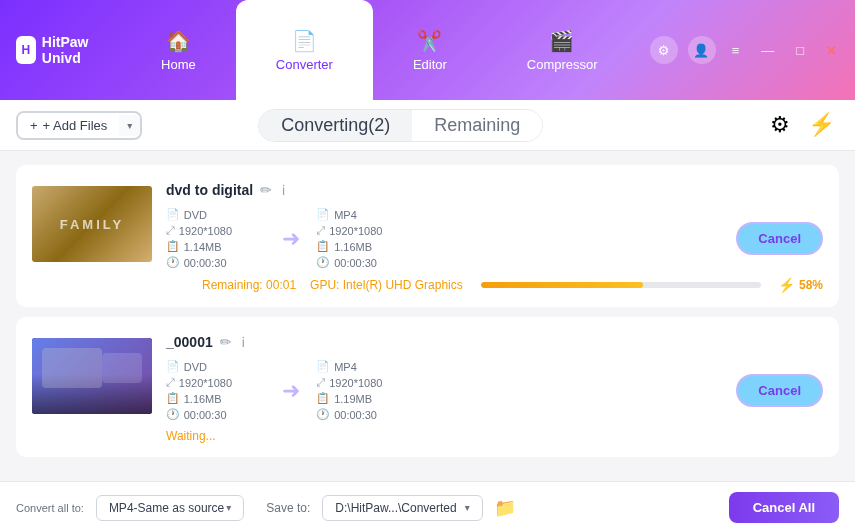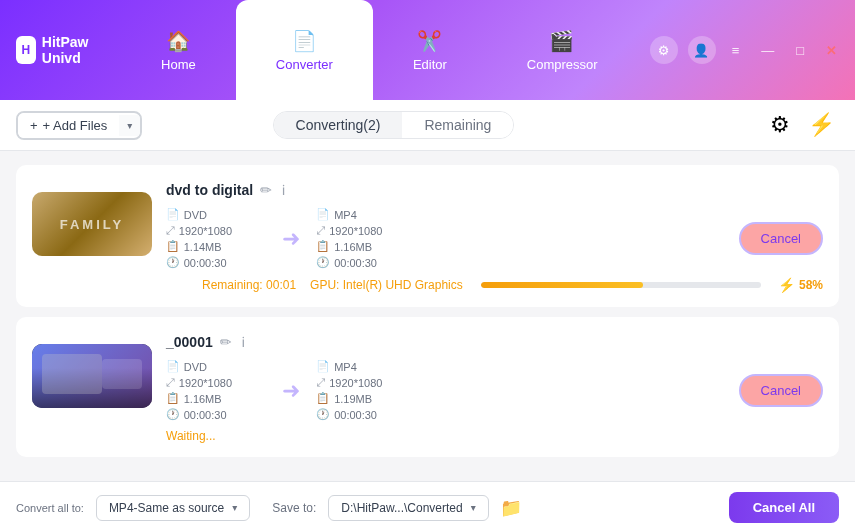--- a/index.html
+++ b/index.html
@@ -124,21 +124,21 @@
     }
     .tab-group {
       display: flex;
       margin: 0 auto;
       border: 1px solid #e5e7eb;
       border-radius: 20px;
       overflow: hidden;
     }
     .tab-item {
       padding: 5px 22px;
-      font-size: 14px;
+      font-size: 18px;
       cursor: pointer;
       background: white;
       color: #6b7280;
       border: none;
     }
     .tab-item.active {
       background: #f3f4f6;
       color: #374151;
       font-weight: 500;
     }
@@ -174,22 +174,22 @@
       display: flex;
       flex-direction: column;
       gap: 8px;
     }
     .file-card-row {
       display: flex;
       align-items: center;
       gap: 14px;
     }
     .thumbnail {
-      width: 120px; height: 64px;
-      border-radius: 10px;
+      width: 120px; height: 76px;
+      border-radius: 3px;
       overflow: hidden;
       flex-shrink: 0;
       background: #1a1a2e;
       display: flex; align-items: center; justify-content: center;
       position: relative;
     }
     .thumb1-bg {
       width: 100%; height: 100%;
       background: linear-gradient(135deg, #c8a96e 0%, #8b6914 50%, #d4af70 100%);
       display: flex; align-items: center; justify-content: center;
@@ -250,25 +250,25 @@
     .meta-icon { font-size: 11px; color: #9ca3af; }
     .arrow-icon {
       font-size: 22px;
       color: #c4b5fd;
       margin: 0 16px;
     }
     .cancel-btn {
       padding: 7px 20px;
       border: 2px solid #c4b5fd;
       border-radius: 20px;
-      background: #fca5a5;
+      background: #7dd3fc;
       color: #7c3aed;
       font-size: 13px;
       cursor: pointer;
-      font-weight: 400;
+      font-weight: 700;
       white-space: nowrap;
     }
 
     
     .progress-row {
       display: flex;
       align-items: center;
       gap: 10px;
       padding: 0 0 0 134px;
     }
@@ -328,21 +328,21 @@
     .bottom-select {
       padding: 5px 12px;
       border: 1px solid #d1d5db;
       border-radius: 6px;
       font-size: 12px;
       color: #374151;
       background: white;
       cursor: pointer;
       min-width: 140px;
       display: flex; align-items: center; justify-content: space-between;
-      gap: 8px;
+      gap: 2px;
     }
     .select-arrow { color: #6b7280; font-size: 10px; }
     .save-label {
       font-size: 12px;
       color: #6b7280;
       margin-left: 10px;
     }
     .save-path {
       padding: 5px 12px;
       border: 1px solid #d1d5db;

